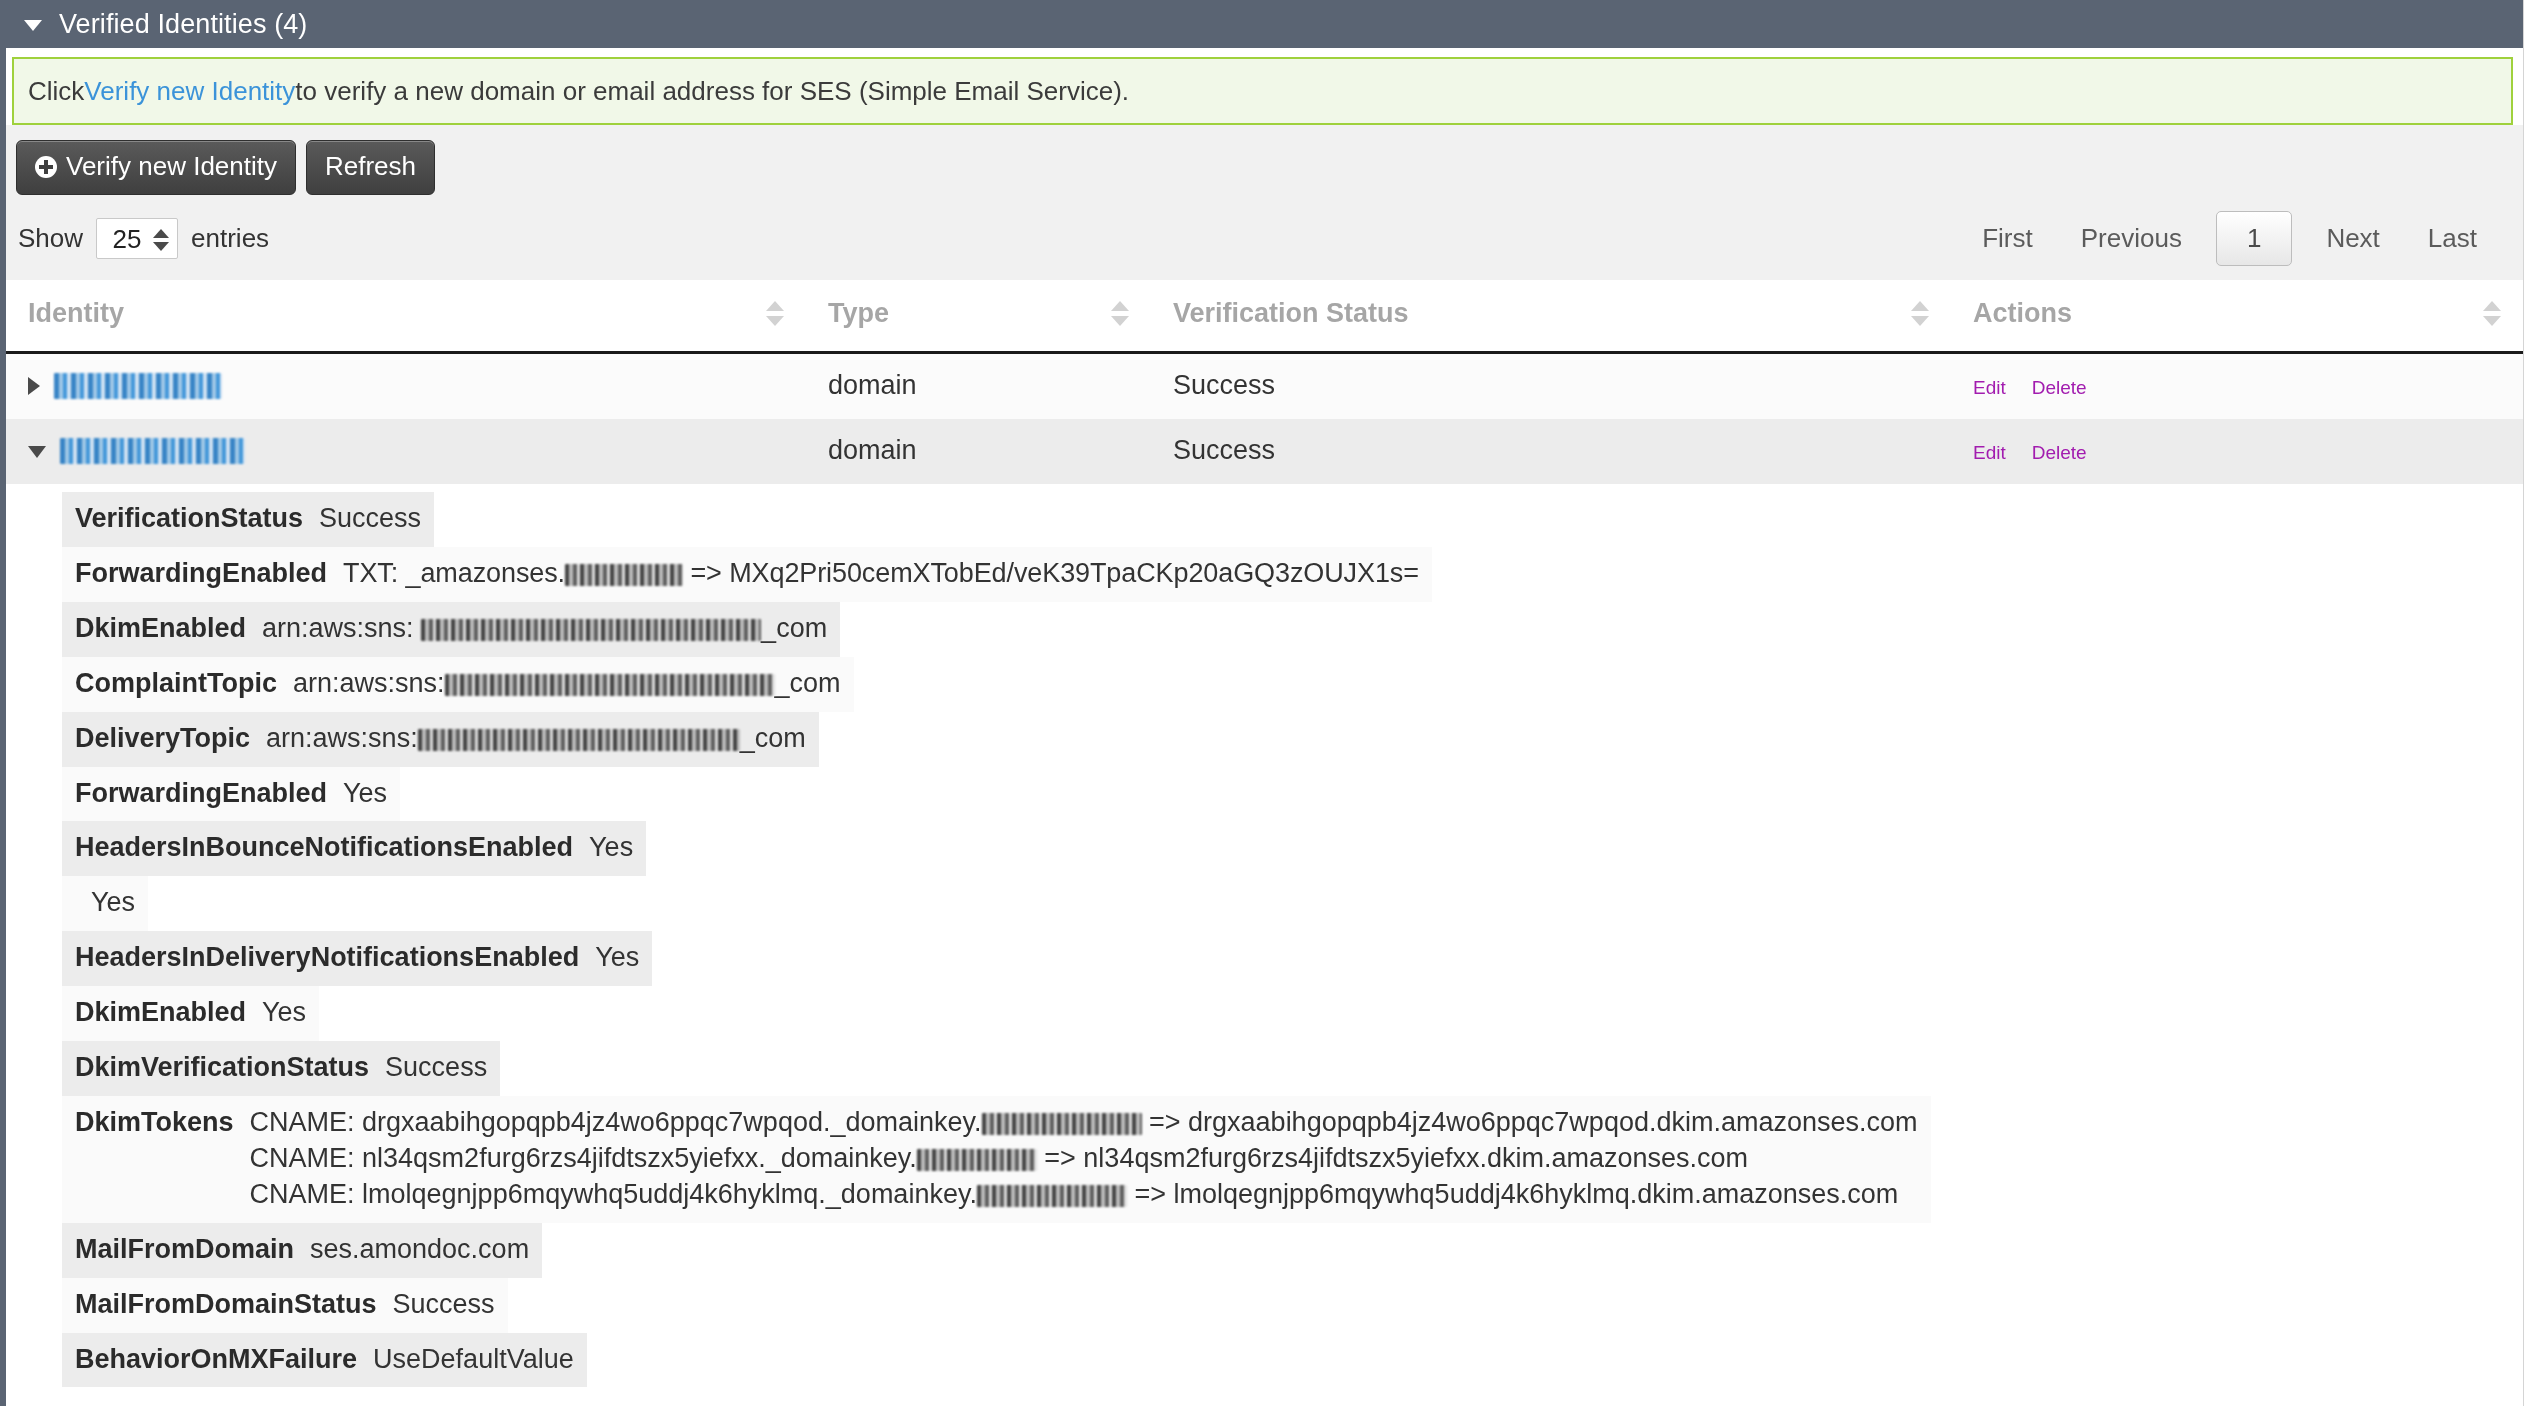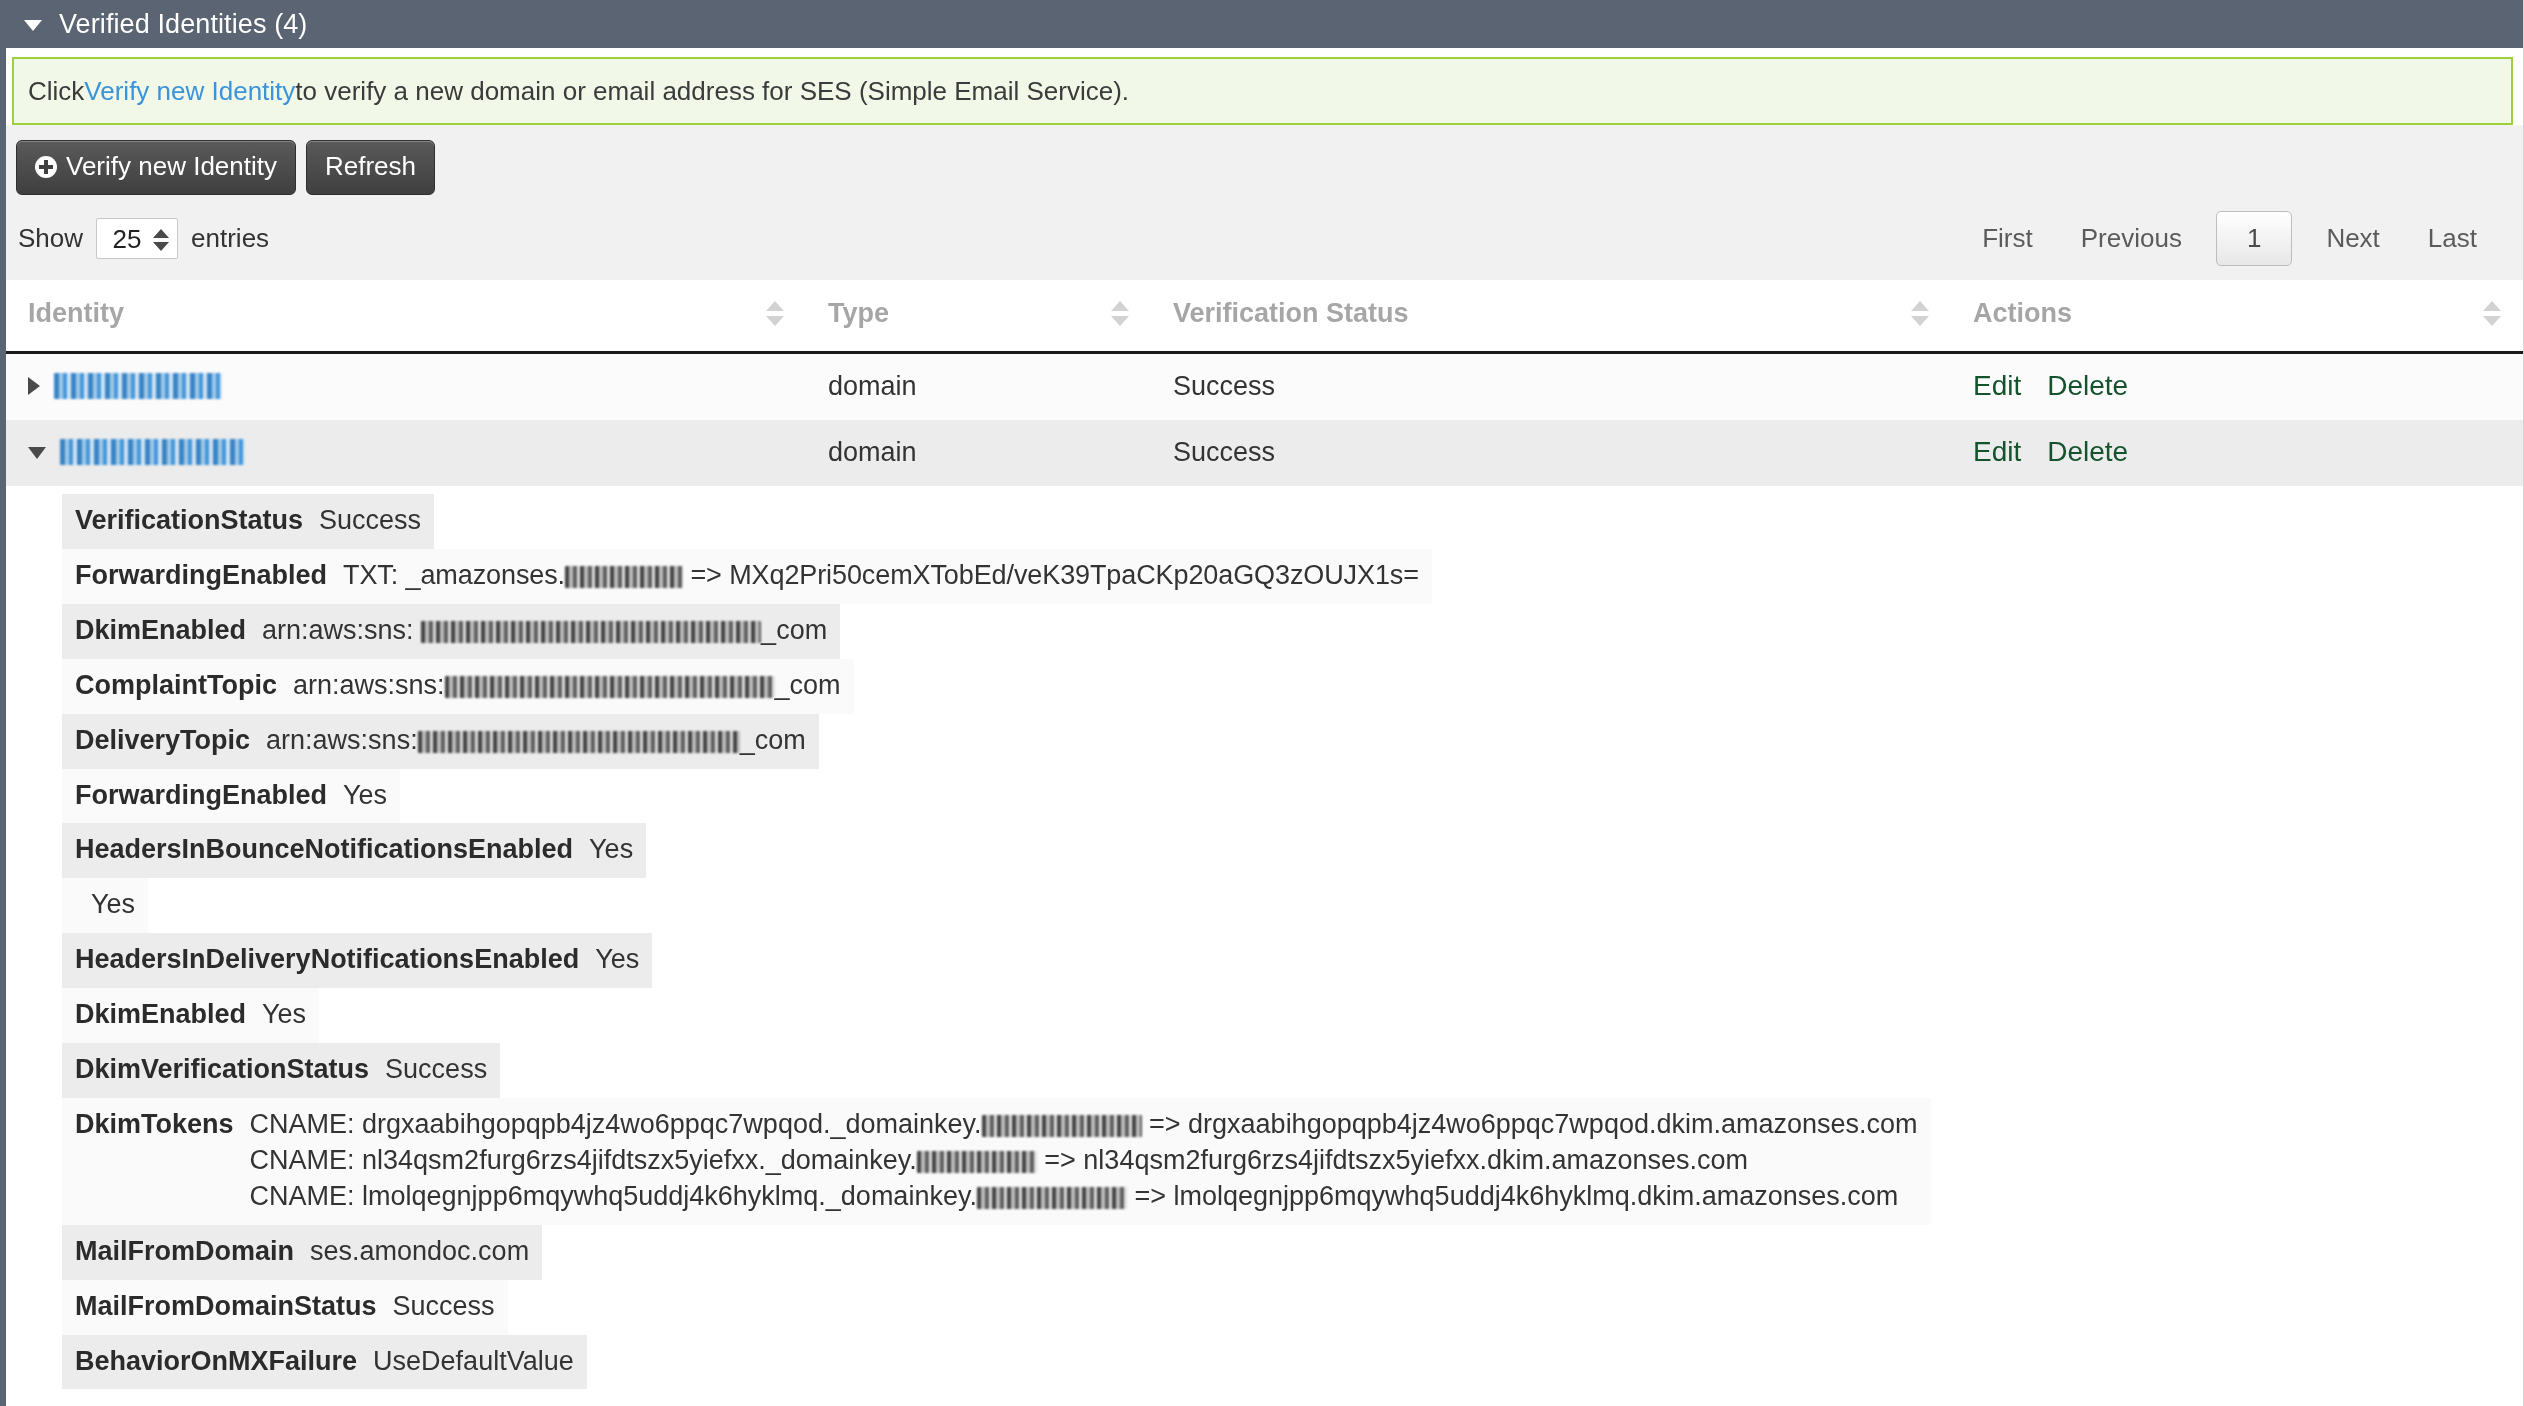--- a/index.html
+++ b/index.html
@@ -194,21 +194,21 @@
   }
   .redacted.gray {
     background: repeating-linear-gradient(90deg,
       #3a3a3a 0px, #3a3a3a 4px,
       #b9b9b9 4px, #b9b9b9 8px,
       #575757 8px, #575757 12px,
       #dedede 12px, #dedede 15px);
     filter: blur(1.1px);
     height: 22px;
   }
-  .actions a { color: #14532d; text-decoration: none; font-size: 28px; margin-right: 26px; cursor: pointer; }
+  .actions a { color: #a21caf; text-decoration: none; font-size: 19px; margin-right: 26px; cursor: pointer; }
 
   
   .detail-wrap { background: #ffffff; padding: 8px 0 26px 0; }
   .kv {
     display: flex;
     align-items: flex-start;
     margin: 0 0 0 56px;
     width: fit-content;
     padding: 9px 13px 10px 13px;
     font-size: 27px;

